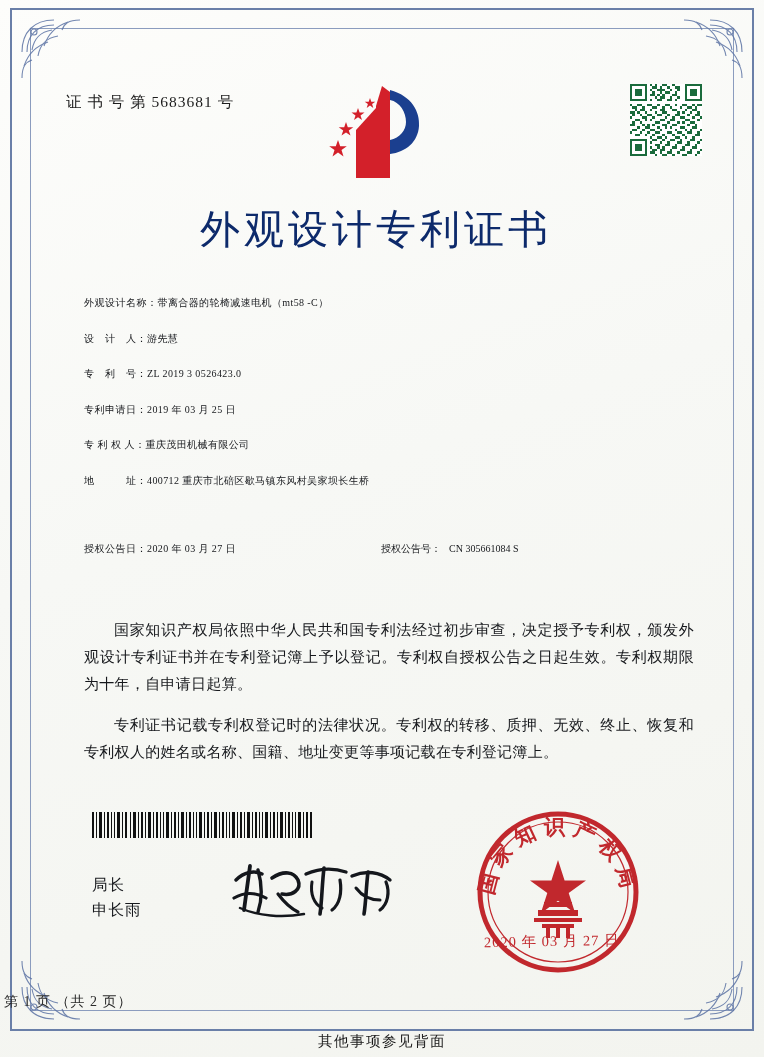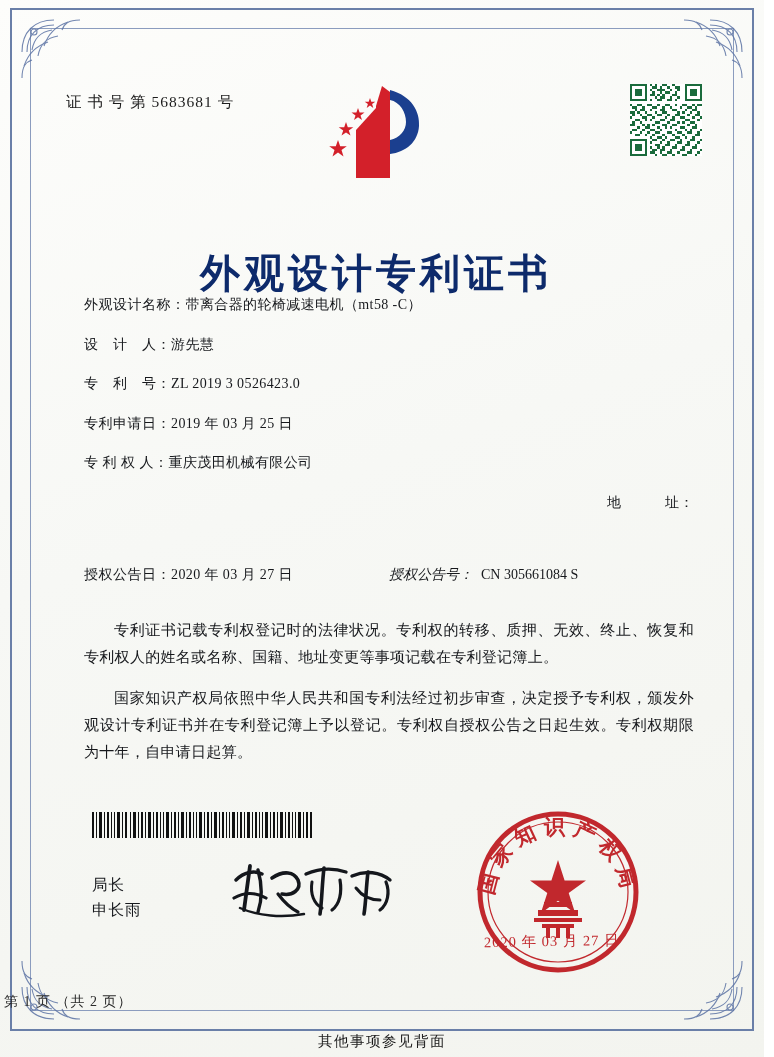--- a/index.html
+++ b/index.html
@@ -65,53 +65,51 @@
     width: 132px; height: 108px;
   }
   #logo svg { display: block; width: 132px; height: 108px; }
 
   
   #title {
     position: absolute;
     left: 0; right: 12px; top: 202px;
     text-align: center;
     font-family: "Liberation Serif", serif;
-    font-weight: bold;
+    font-weight: normal;
     font-size: 40px;
     letter-spacing: 4px;
     color: #0d2a6b;
-    margin-top: 44px;
   }
 
   
   #fields {
     position: absolute;
     left: 84px; right: 70px; top: 296px;
   }
   .field-row {
     display: flex;
     align-items: baseline;
     margin-bottom: 21.5px;
     font-family: "Liberation Serif", serif;
-    font-size: 14px;
+    font-size: 10px;
     color: #16181c;
-    justify-content: flex-end;
   }
   .field-label {
     flex: 0 0 auto;
     white-space: pre;
     letter-spacing: .5px;
   }
   .field-value {
     flex: 1 1 auto;
     letter-spacing: .4px;
   }
   .field-row.double .field-label { flex: 0 0 auto; margin-top: 33px; }
   .field-row.double .field-value { flex: 0 0 210px; }
-  .field-row.double .field-label2 { flex: 0 0 auto; margin-left: 8px; font-style: italic; }
+  .field-row.double .field-label2 { flex: 0 0 auto; margin-left: 24px; }
   .field-row.double .field-value2 { flex: 1 1 auto; margin-left: 8px; }
 
   
   #paragraphs {
     position: absolute;
     left: 84px; right: 70px; top: 617px;
     font-family: "Liberation Serif", serif;
     font-size: 15px;
     line-height: 27px;
     color: #16181c;
@@ -488,32 +486,33 @@
     <div class="field-row">
       <span class="field-label">专利申请日：</span>
       <span class="field-value">2019 年 03 月 25 日</span>
     </div>
     <div class="field-row">
       <span class="field-label">专 利 权 人：</span>
       <span class="field-value">重庆茂田机械有限公司</span>
     </div>
     <div class="field-row">
       <span class="field-label">地　　　址：</span>
+      <span class="field-value">400712 重庆市北碚区歇马镇东风村吴家坝长生桥</span>
     </div>
     <div class="field-row double">
       <span class="field-label">授权公告日：</span>
       <span class="field-value">2020 年 03 月 27 日</span>
       <span class="field-label2">授权公告号：</span>
       <span class="field-value2">CN 305661084 S</span>
     </div>
   </div>
 
   <div id="paragraphs">
+    <p>国家知识产权局依照中华人民共和国专利法经过初步审查，决定授予专利权，颁发外观设计专利证书并在专利登记簿上予以登记。专利权自授权公告之日起生效。专利权期限为十年，自申请日起算。</p>
     <p>专利证书记载专利权登记时的法律状况。专利权的转移、质押、无效、终止、恢复和专利权人的姓名或名称、国籍、地址变更等事项记载在专利登记簿上。</p>
-    <p>国家知识产权局依照中华人民共和国专利法经过初步审查，决定授予专利权，颁发外观设计专利证书并在专利登记簿上予以登记。专利权自授权公告之日起生效。专利权期限为十年，自申请日起算。</p>
   </div>
 
   <div id="barcode">
     <svg viewBox="0 0 220 26" shape-rendering="crispEdges">
       <g fill="#111111">
         <rect x="0" y="0" width="2" height="26"></rect>
           <rect x="4" y="0" width="1" height="26"></rect>
         <rect x="7" y="0" width="3" height="26"></rect>
           <rect x="12" y="0" width="1" height="26"></rect>
         <rect x="15" y="0" width="2" height="26"></rect>

